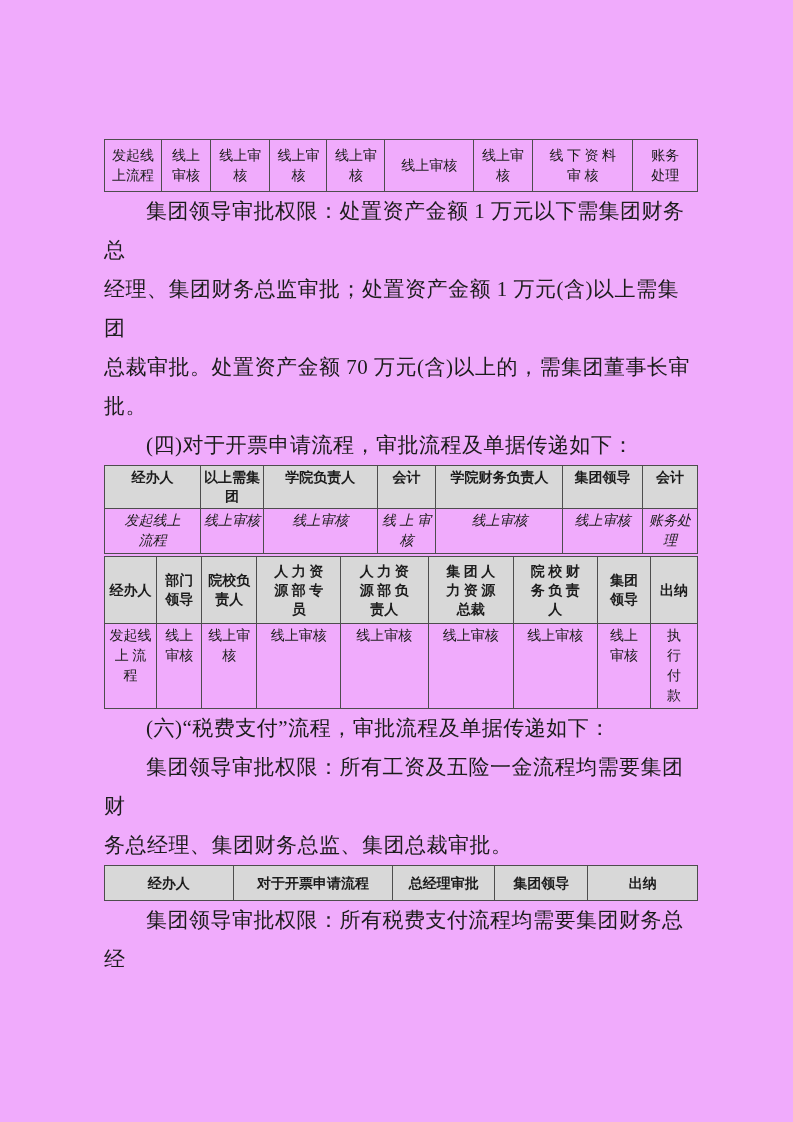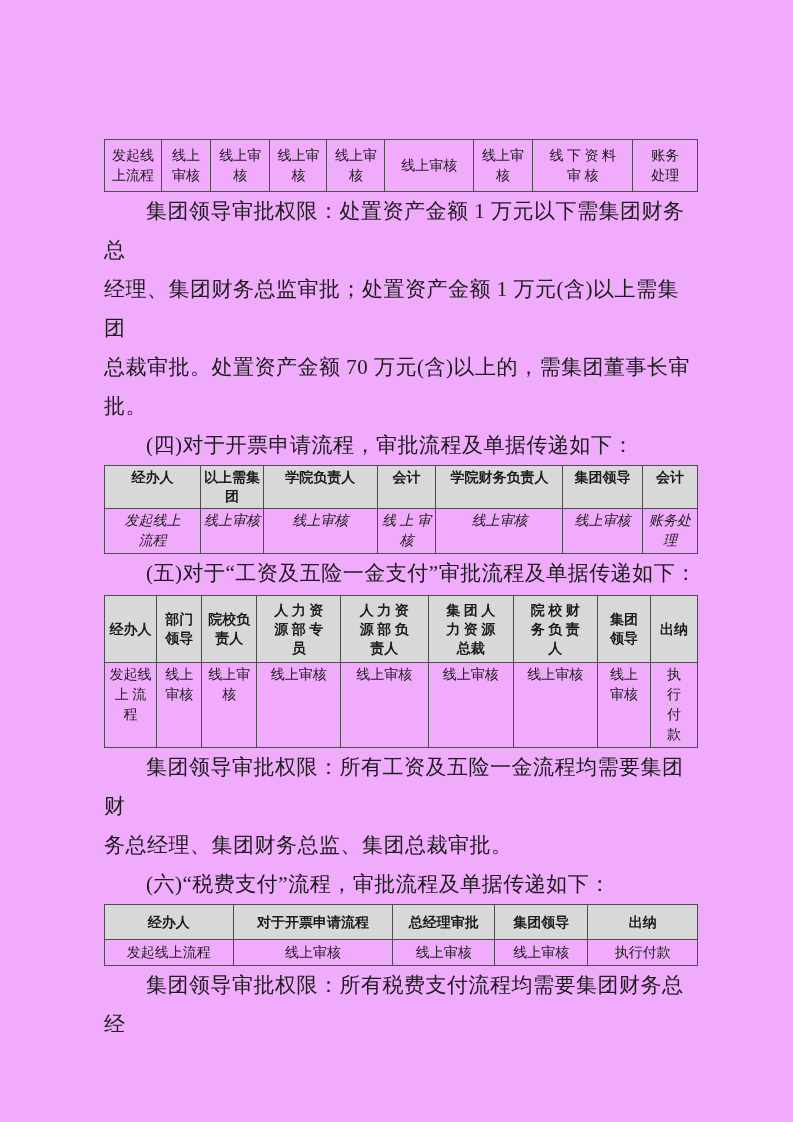--- a/index.html
+++ b/index.html
@@ -146,21 +146,20 @@
         <td>线 上 审
 核</td>
         <td>线上审核</td>
         <td>线上审核</td>
         <td>账务处理</td>
       </tr>
     </tbody>
       </table>
 
 
-    <p class="para">(五)对于“工资及五险一金支付”审批流程及单据传递如下：</p>
 
     <table class="t t3 t3m">
       <colgroup>
         <col style="width:8.8%">
           <col style="width:7.6%">
           <col style="width:9.3%">
         <col style="width:14.1%">
           <col style="width:14.8%">
           <col style="width:14.3%">
         <col style="width:14.2%">
@@ -205,47 +204,40 @@
         <td>线上
 审核</td>
         <td>执
 行
 付
 款</td>
       </tr>
     </tbody>
       </table>
 
+    <p class="para">(六)“税费支付”流程，审批流程及单据传递如下：</p>
+
     <p class="para p3">集团领导审批权限：所有工资及五险一金流程均需要集团财
 务总经理、集团财务总监、集团总裁审批。</p>
-
-    <p class="para">(六)“税费支付”流程，审批流程及单据传递如下：</p>
 
     <table class="t t4 t4m">
       <colgroup>
         <col style="width:21.7%">
           <col style="width:26.9%">
           <col style="width:17.2%">
         <col style="width:15.7%">
           <col style="width:18.5%">
       </colgroup>
       <tbody>
           <tr>
         <th>经办人</th>
         <th>对于开票申请流程</th>
         <th>总经理审批</th>
         <th>集团领导</th>
         <th>出纳</th>
       </tr>
-      <tr>
-        <td>发起线上流程</td>
-        <td>线上审核</td>
-        <td>线上审核</td>
-        <td>线上审核</td>
-        <td>执行付款</td>
-      </tr>
     </tbody>
       </table>
 
     <p class="para p4">集团领导审批权限：所有税费支付流程均需要集团财务总经</p>
 
   </div>
 </div>
 
 </body></html>

